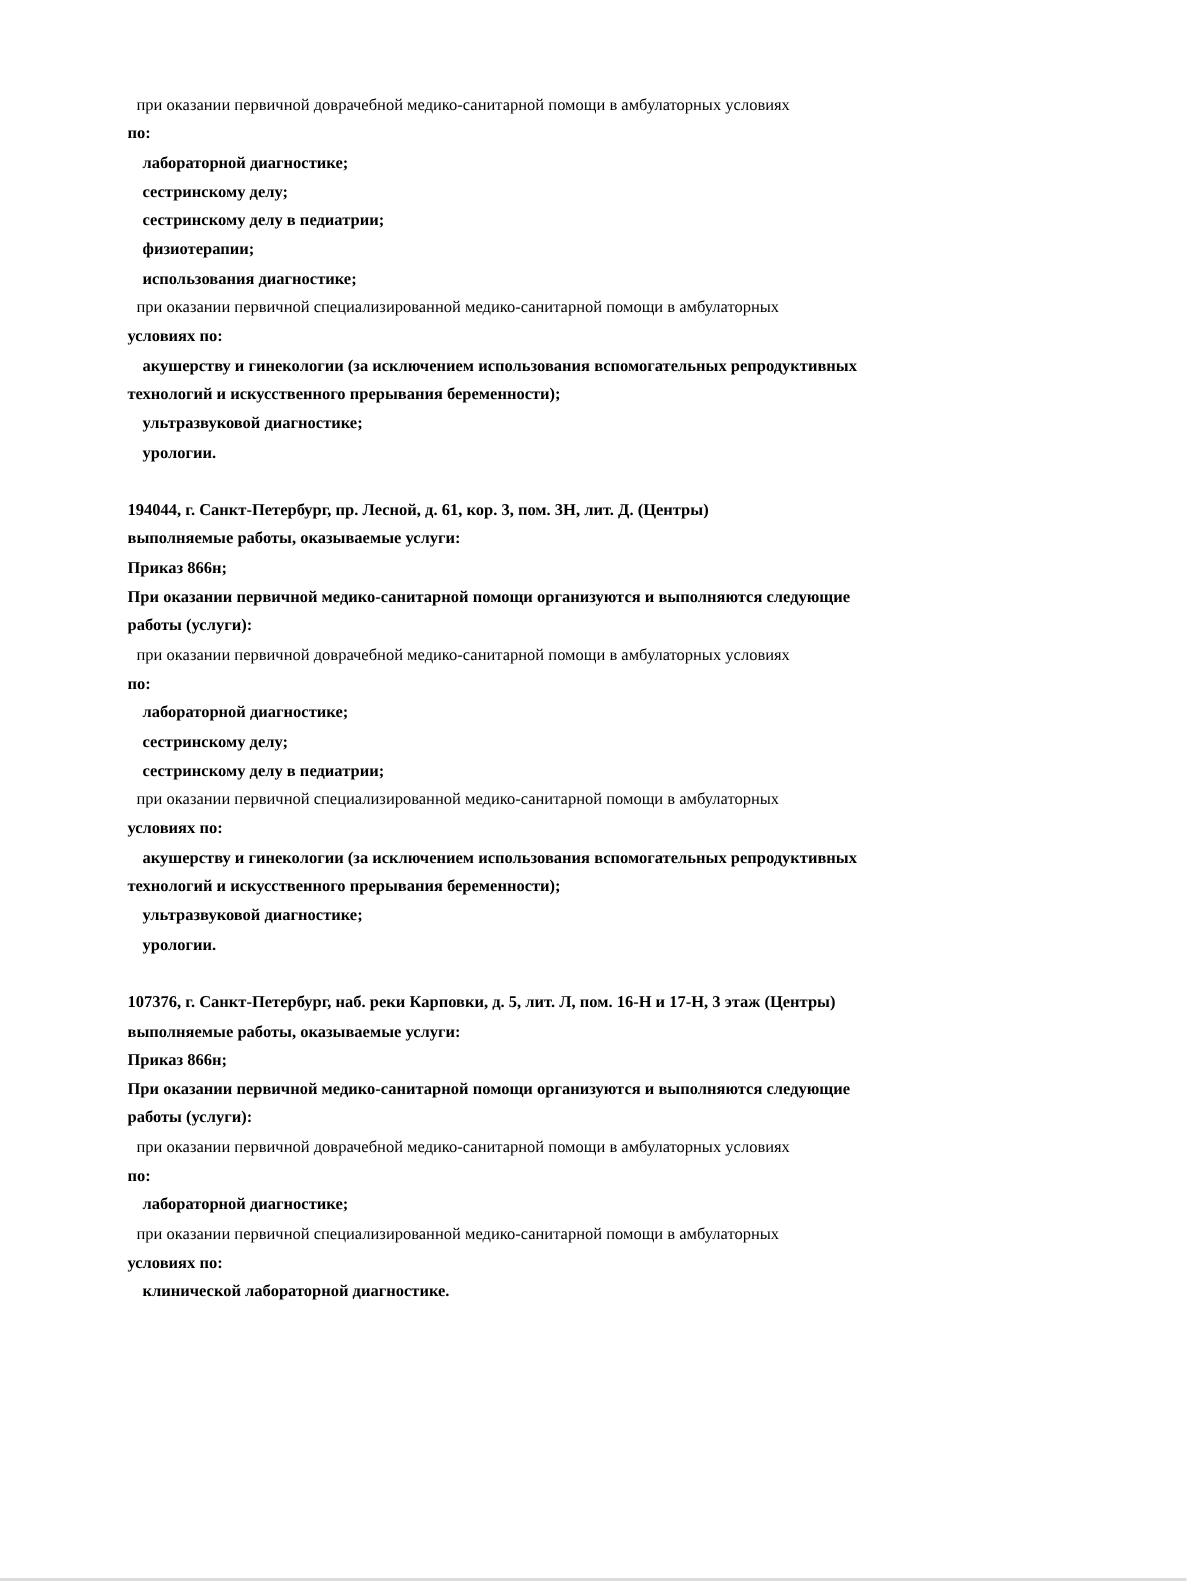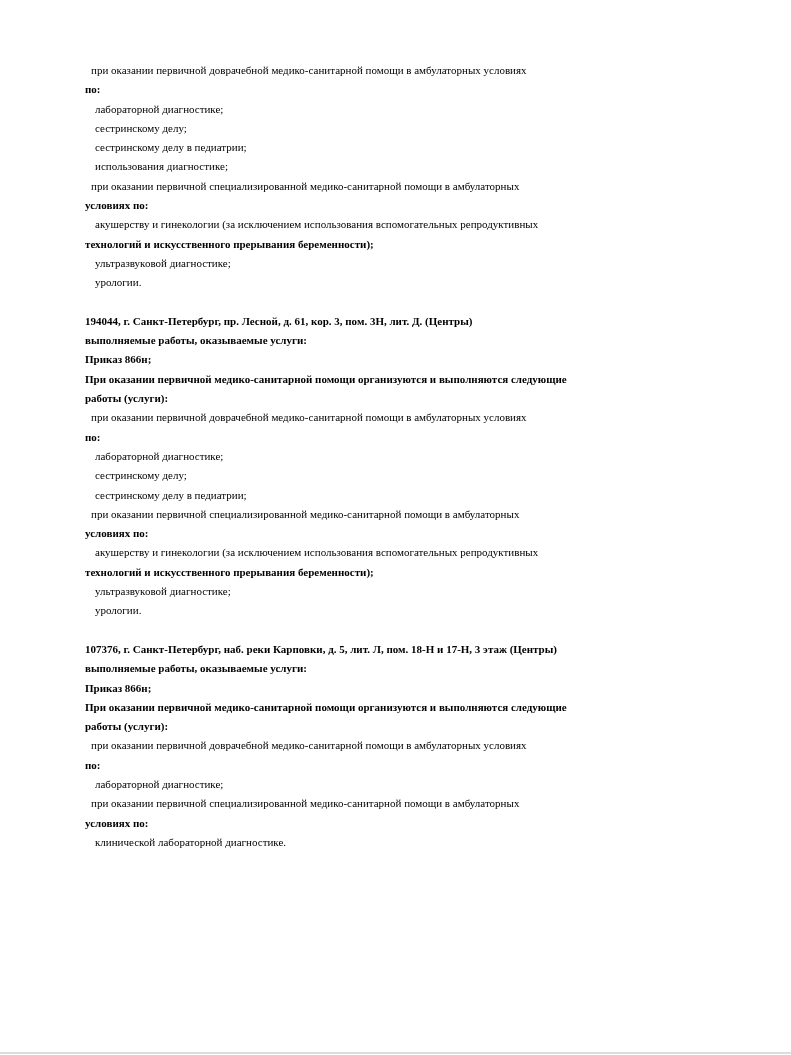--- a/index.html
+++ b/index.html
@@ -28,39 +28,40 @@
     font-size: 11px;
   }
   .line {
     height: 19.3px;
     line-height: 19.3px;
     white-space: pre;
     overflow: visible;
   }
   .ind-0 { padding-left: 0; font-weight: bold; }
   .ind-1 { padding-left: 6px; }
-  .ind-2 { padding-left: 10px; }
+  .ind-2 { padding-left: 10px; font-weight: bold; }
   .bottom-divider {
     position: absolute;
     left: 0;
     right: 0;
     bottom: 1px;
     height: 2px;
   }
 </style>
 </head>
 <body style="background: rgb(255, 255, 255);">
 
 <div class="page">
   <div class="doc-text" id="doc-lines" style="color: rgb(0, 0, 0);">
       <div class="line ind-1">при оказании первичной доврачебной медико-санитарной помощи в амбулаторных условиях</div>
       <div class="line ind-0">по:</div>
       <div class="line ind-2">лабораторной диагностике;</div>
       <div class="line ind-2">сестринскому делу;</div>
       <div class="line ind-2">сестринскому делу в педиатрии;</div>
+      <div class="line ind-2">физиотерапии;</div>
       <div class="line ind-2">использования диагностике;</div>
       <div class="line ind-1">при оказании первичной специализированной медико-санитарной помощи в амбулаторных</div>
       <div class="line ind-0">условиях по:</div>
       <div class="line ind-2">акушерству и гинекологии (за исключением использования вспомогательных репродуктивных</div>
       <div class="line ind-0">технологий и искусственного прерывания беременности);</div>
       <div class="line ind-2">ультразвуковой диагностике;</div>
       <div class="line ind-2">урологии.</div>
       <div class="line ind-0"></div>
       <div class="line ind-0">194044, г. Санкт-Петербург, пр. Лесной, д. 61, кор. 3, пом. 3Н, лит. Д. (Центры)</div>
       <div class="line ind-0">выполняемые работы, оказываемые услуги:</div>
@@ -72,21 +73,21 @@
       <div class="line ind-2">лабораторной диагностике;</div>
       <div class="line ind-2">сестринскому делу;</div>
       <div class="line ind-2">сестринскому делу в педиатрии;</div>
       <div class="line ind-1">при оказании первичной специализированной медико-санитарной помощи в амбулаторных</div>
       <div class="line ind-0">условиях по:</div>
       <div class="line ind-2">акушерству и гинекологии (за исключением использования вспомогательных репродуктивных</div>
       <div class="line ind-0">технологий и искусственного прерывания беременности);</div>
       <div class="line ind-2">ультразвуковой диагностике;</div>
       <div class="line ind-2">урологии.</div>
       <div class="line ind-0"></div>
-      <div class="line ind-0">107376, г. Санкт-Петербург, наб. реки Карповки, д. 5, лит. Л, пом. 18-Н и 17-Н, 3 этаж (Центры)</div>
+      <div class="line ind-0">107376, г. Санкт-Петербург, наб. реки Карповки, д. 5, лит. Л, пом. 16-Н и 17-Н, 3 этаж (Центры)</div>
       <div class="line ind-0">выполняемые работы, оказываемые услуги:</div>
       <div class="line ind-0">Приказ 866н;</div>
       <div class="line ind-0">При оказании первичной медико-санитарной помощи организуются и выполняются следующие</div>
       <div class="line ind-0">работы (услуги):</div>
       <div class="line ind-1">при оказании первичной доврачебной медико-санитарной помощи в амбулаторных условиях</div>
       <div class="line ind-0">по:</div>
       <div class="line ind-2">лабораторной диагностике;</div>
       <div class="line ind-1">при оказании первичной специализированной медико-санитарной помощи в амбулаторных</div>
       <div class="line ind-0">условиях по:</div>
       <div class="line ind-2">клинической лабораторной диагностике.</div>

